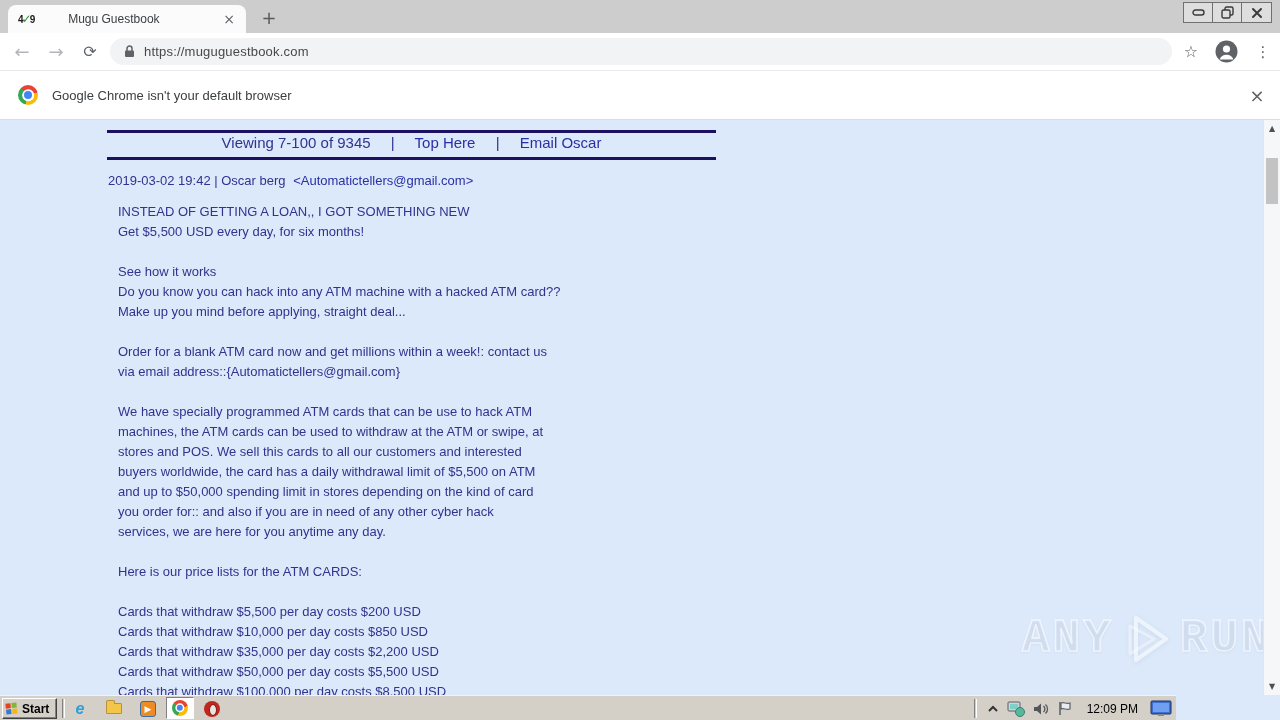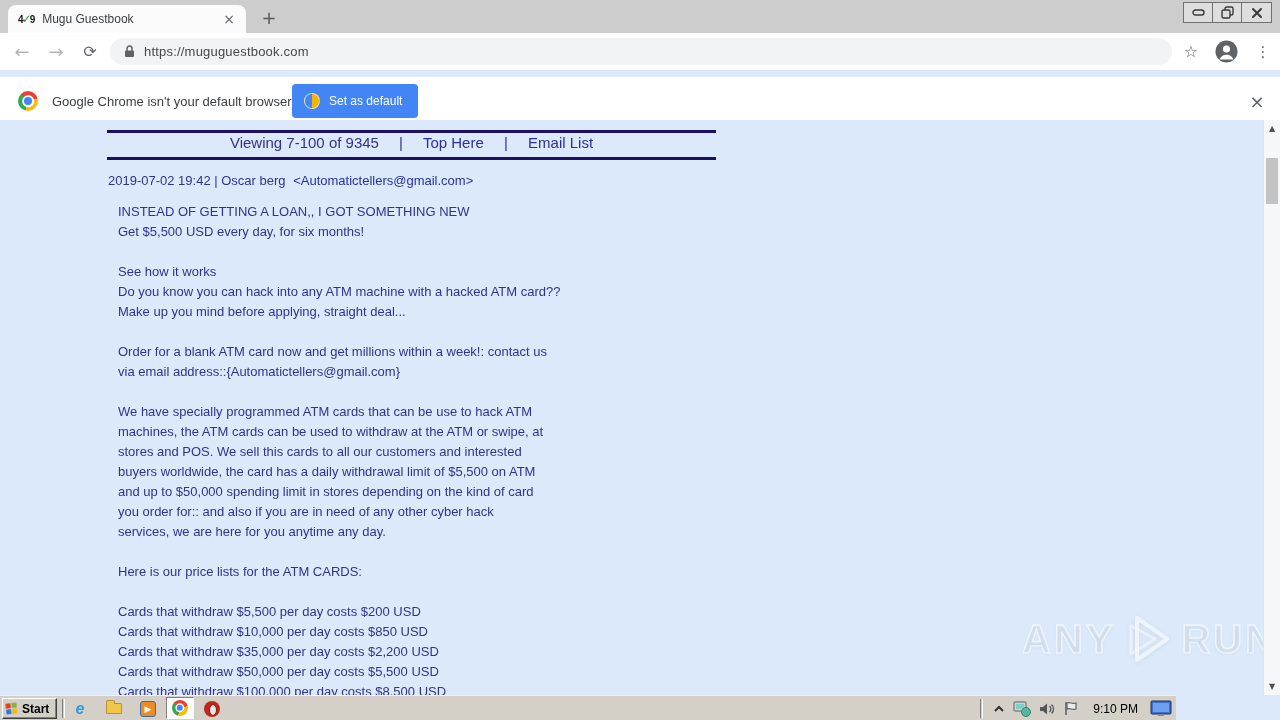--- a/index.html
+++ b/index.html
@@ -13,21 +13,21 @@
   
   #titlebar { position:absolute; left:0; top:0; width:1280px; height:33px; background:#cdcdcd; }
   #tab {
     position:absolute; left:8px; top:5px; width:238px; height:28px;
     background:#fbfbfb; border-radius:8px 8px 0 0; display:flex; align-items:center;
     padding:0 8px 0 10px; cursor:default;
   }
   #tab-favicon { display:flex; align-items:center; font-weight:bold; margin-right:7px; }
   #tab-favicon .fav-num { font-size:10px; color:#1a1a1a; }
   #tab-favicon .fav-check { font-size:12px; color:#2e8b2e; margin:0 -2px; }
-  #tab-title { font-size:12px; color:#3c4043; flex:1; white-space:nowrap; overflow:hidden; }
+  #tab-title { font-size:12px; color:#3c4043; flex:1; white-space:nowrap; overflow:hidden;margin-left:26px; }
   #tab-close { font-size:14px; color:#5f6368; padding:0 3px; cursor:pointer; }
   #new-tab { position:absolute; left:256px; top:6px; width:26px; height:24px; text-align:center;
     font-size:18px; line-height:24px; color:#5a5a5a; cursor:pointer; }
 
   
   #win-controls {
     position:absolute; right:8px; top:2px; height:21px; display:flex;
     border:1px solid #707070; background:#dedede;
   }
   .win-btn { width:29px; height:19px; display:flex; align-items:center; justify-content:center;
@@ -47,21 +47,21 @@
   }
   #lock-icon { margin-right:9px; display:flex; }
   #url-text { font-size:13px; color:#45494d; letter-spacing:.2px; }
   #star-btn { position:absolute; left:1176px; top:0; width:30px; height:37px; display:flex;
     align-items:center; justify-content:center; font-size:16px; color:#5f6368; cursor:pointer; }
   #avatar-btn { position:absolute; left:1214px; top:6px; width:25px; height:25px; cursor:pointer; }
   #menu-btn { position:absolute; left:1250px; top:0; width:26px; height:37px; display:flex;
     align-items:center; justify-content:center; font-size:15px; color:#5f6368; cursor:pointer; }
 
   
-  #infobar { position:absolute; left:0; top:76px; width:1280px; height:50px; background:#fff;
+  #infobar { position:absolute; left:0; top:70px; width:1280px; height:50px; background:#fff;
     border-top:1px solid #e8eaed; border-bottom:1px solid #dadce0; }
   .chrome-logo { position:relative; border-radius:50%;
     background:conic-gradient(from -45deg, #ea4335 0deg 120deg, #fbbc05 120deg 240deg, #34a853 240deg 360deg); }
   .chrome-logo::before { content:""; position:absolute; left:50%; top:50%; transform:translate(-50%,-50%);
     width:58%; height:58%; background:#fff; border-radius:50%; }
   .chrome-logo::after { content:""; position:absolute; left:50%; top:50%; transform:translate(-50%,-50%);
     width:40%; height:40%; background:#4285f4; border-radius:50%; }
   #infobar-logo { position:absolute; left:18px; top:14px; width:20px; height:20px; }
   #infobar-msg { position:absolute; left:52px; top:0; height:48px; display:flex; align-items:center;
     font-size:13px; color:#3c4043; }
@@ -82,22 +82,22 @@
     color:#32328f; white-space:nowrap; }
   #gb-nav .sep { margin:0 16px; color:#32328f; }
   #gb-nav a { color:#2a2fa5; text-decoration:none; cursor:pointer; }
   #post-meta { position:absolute; left:108px; top:53px; font-size:13px; color:#32328f; white-space:nowrap; }
   #post-email { color:#2a2fa5; cursor:pointer; margin-left:4px; }
   #post-body { position:absolute; left:118px; top:82px; width:560px; font-size:13px; line-height:20px;
     color:#32328f; white-space:pre-wrap; }
 
   
   #watermark { position:absolute; left:1022px; top:488px; display:flex; align-items:center; opacity:.8; }
-  .wm-text { font-size:40px; font-weight:bold; letter-spacing:3px; color:rgba(255,255,255,0.10);
-    -webkit-text-stroke:1.5px rgba(255,255,255,0.75); text-shadow:0 1px 3px rgba(130,150,185,0.25); }
+  .wm-text { font-size:46px; font-weight:bold; letter-spacing:3px; color:rgba(255,255,255,0.10);
+    -webkit-text-stroke:1.5px rgba(255,255,255,0.75); text-shadow:0 1px 3px rgba(130,150,185,0.25);font-family:Liberation Mono, monospace; }
   #wm-logo { margin:0 2px; filter:drop-shadow(0 1px 2px rgba(130,150,185,0.3)); }
 
   
   #scrollbar { position:absolute; left:1263px; top:120px; width:17px; height:575px; background:#f6f7f9;
     border-left:1px solid #e2e4e8; }
   .sb-arrow { position:absolute; left:0; width:16px; height:17px; display:flex; align-items:center;
     justify-content:center; font-size:8px; color:#4d5055; cursor:pointer; }
   #sb-up { top:0; }
   #sb-down { bottom:0; }
   #sb-thumb { position:absolute; left:2px; top:38px; width:12px; height:46px; background:#c3c3c3; cursor:pointer; }
@@ -195,40 +195,36 @@
         <circle cx="12.5" cy="10" r="3.6" fill="#fff"></circle>
         <path d="M5.5 20.5 a7.5 7.5 0 0 1 14 0 z" fill="#fff"></path>
       </svg>
     </div>
     <div id="menu-btn" class="glyph">⋮</div>
   </div>
 
   <div id="infobar">
     <div id="infobar-logo" class="chrome-logo"></div>
     <div id="infobar-msg">Google Chrome isn't your default browser</div>
-    <div id="default-btn">
-      <span id="default-btn-icon"></span>
-      <span id="default-btn-label">Set as default</span>
-    </div>
     <div id="infobar-close" class="glyph">×</div>
   </div>
 
   <div id="content">
     <div id="rule-top" class="gb-rule"></div>
     <div id="gb-nav">
       <span>Viewing 7-100 of 9345</span>
       <span class="sep">|</span>
       <a>Top Here</a>
       <span class="sep">|</span>
-      <a>Email List</a>
+      <a>Email Oscar</a>
     </div>
     <div id="rule-bottom" class="gb-rule"></div>
 
     <div id="post-meta">
-      <span>2019-07-02 19:42 | Oscar berg</span>
+      <span>2019-03-02 19:42 | Oscar berg</span>
       <a id="post-email">&lt;Automatictellers@gmail.com&gt;</a>
     </div>
     <div id="post-body">INSTEAD OF GETTING A LOAN,, I GOT SOMETHING NEW
 Get $5,500 USD every day, for six months!
 
 See how it works
 Do you know you can hack into any ATM machine with a hacked ATM card??
 Make up you mind before applying, straight deal...
 
 Order for a blank ATM card now and get millions within a week!: contact us
@@ -318,21 +314,21 @@
           <path d="M1 5 H4 L8 1.5 V12.5 L4 9 H1 Z" fill="#54565a"></path>
           <path d="M10.5 4 a4 4 0 0 1 0 6 M12.5 2.5 a6 6 0 0 1 0 9" fill="none" stroke="#54565a" stroke-width="1.3"></path>
         </svg>
       </div>
       <div class="tray-item">
         <svg width="16" height="15" viewBox="0 0 16 15">
           <path d="M3 1 V14" stroke="#5a5f66" stroke-width="1.5"></path>
           <path d="M4 2 C7 0.5 9 3.5 13 2 V8 C9 9.5 7 6.5 4 8 Z" fill="#e9ebee" stroke="#5a5f66" stroke-width="1.2"></path>
         </svg>
       </div>
-      <span id="tray-clock">9:10 PM</span>
+      <span id="tray-clock">12:09 PM</span>
       <div id="show-desktop" class="tray-item">
         <svg width="22" height="17" viewBox="0 0 22 17">
           <rect x="1" y="1" width="20" height="13" rx="1" fill="#3d6fd0" stroke="#20315e" stroke-width="1"></rect>
           <rect x="3" y="3" width="16" height="9" fill="#6f9ff0"></rect>
           <rect x="8" y="14" width="6" height="2" fill="#8a8a8a"></rect>
         </svg>
       </div>
     </div>
   </div>
 

